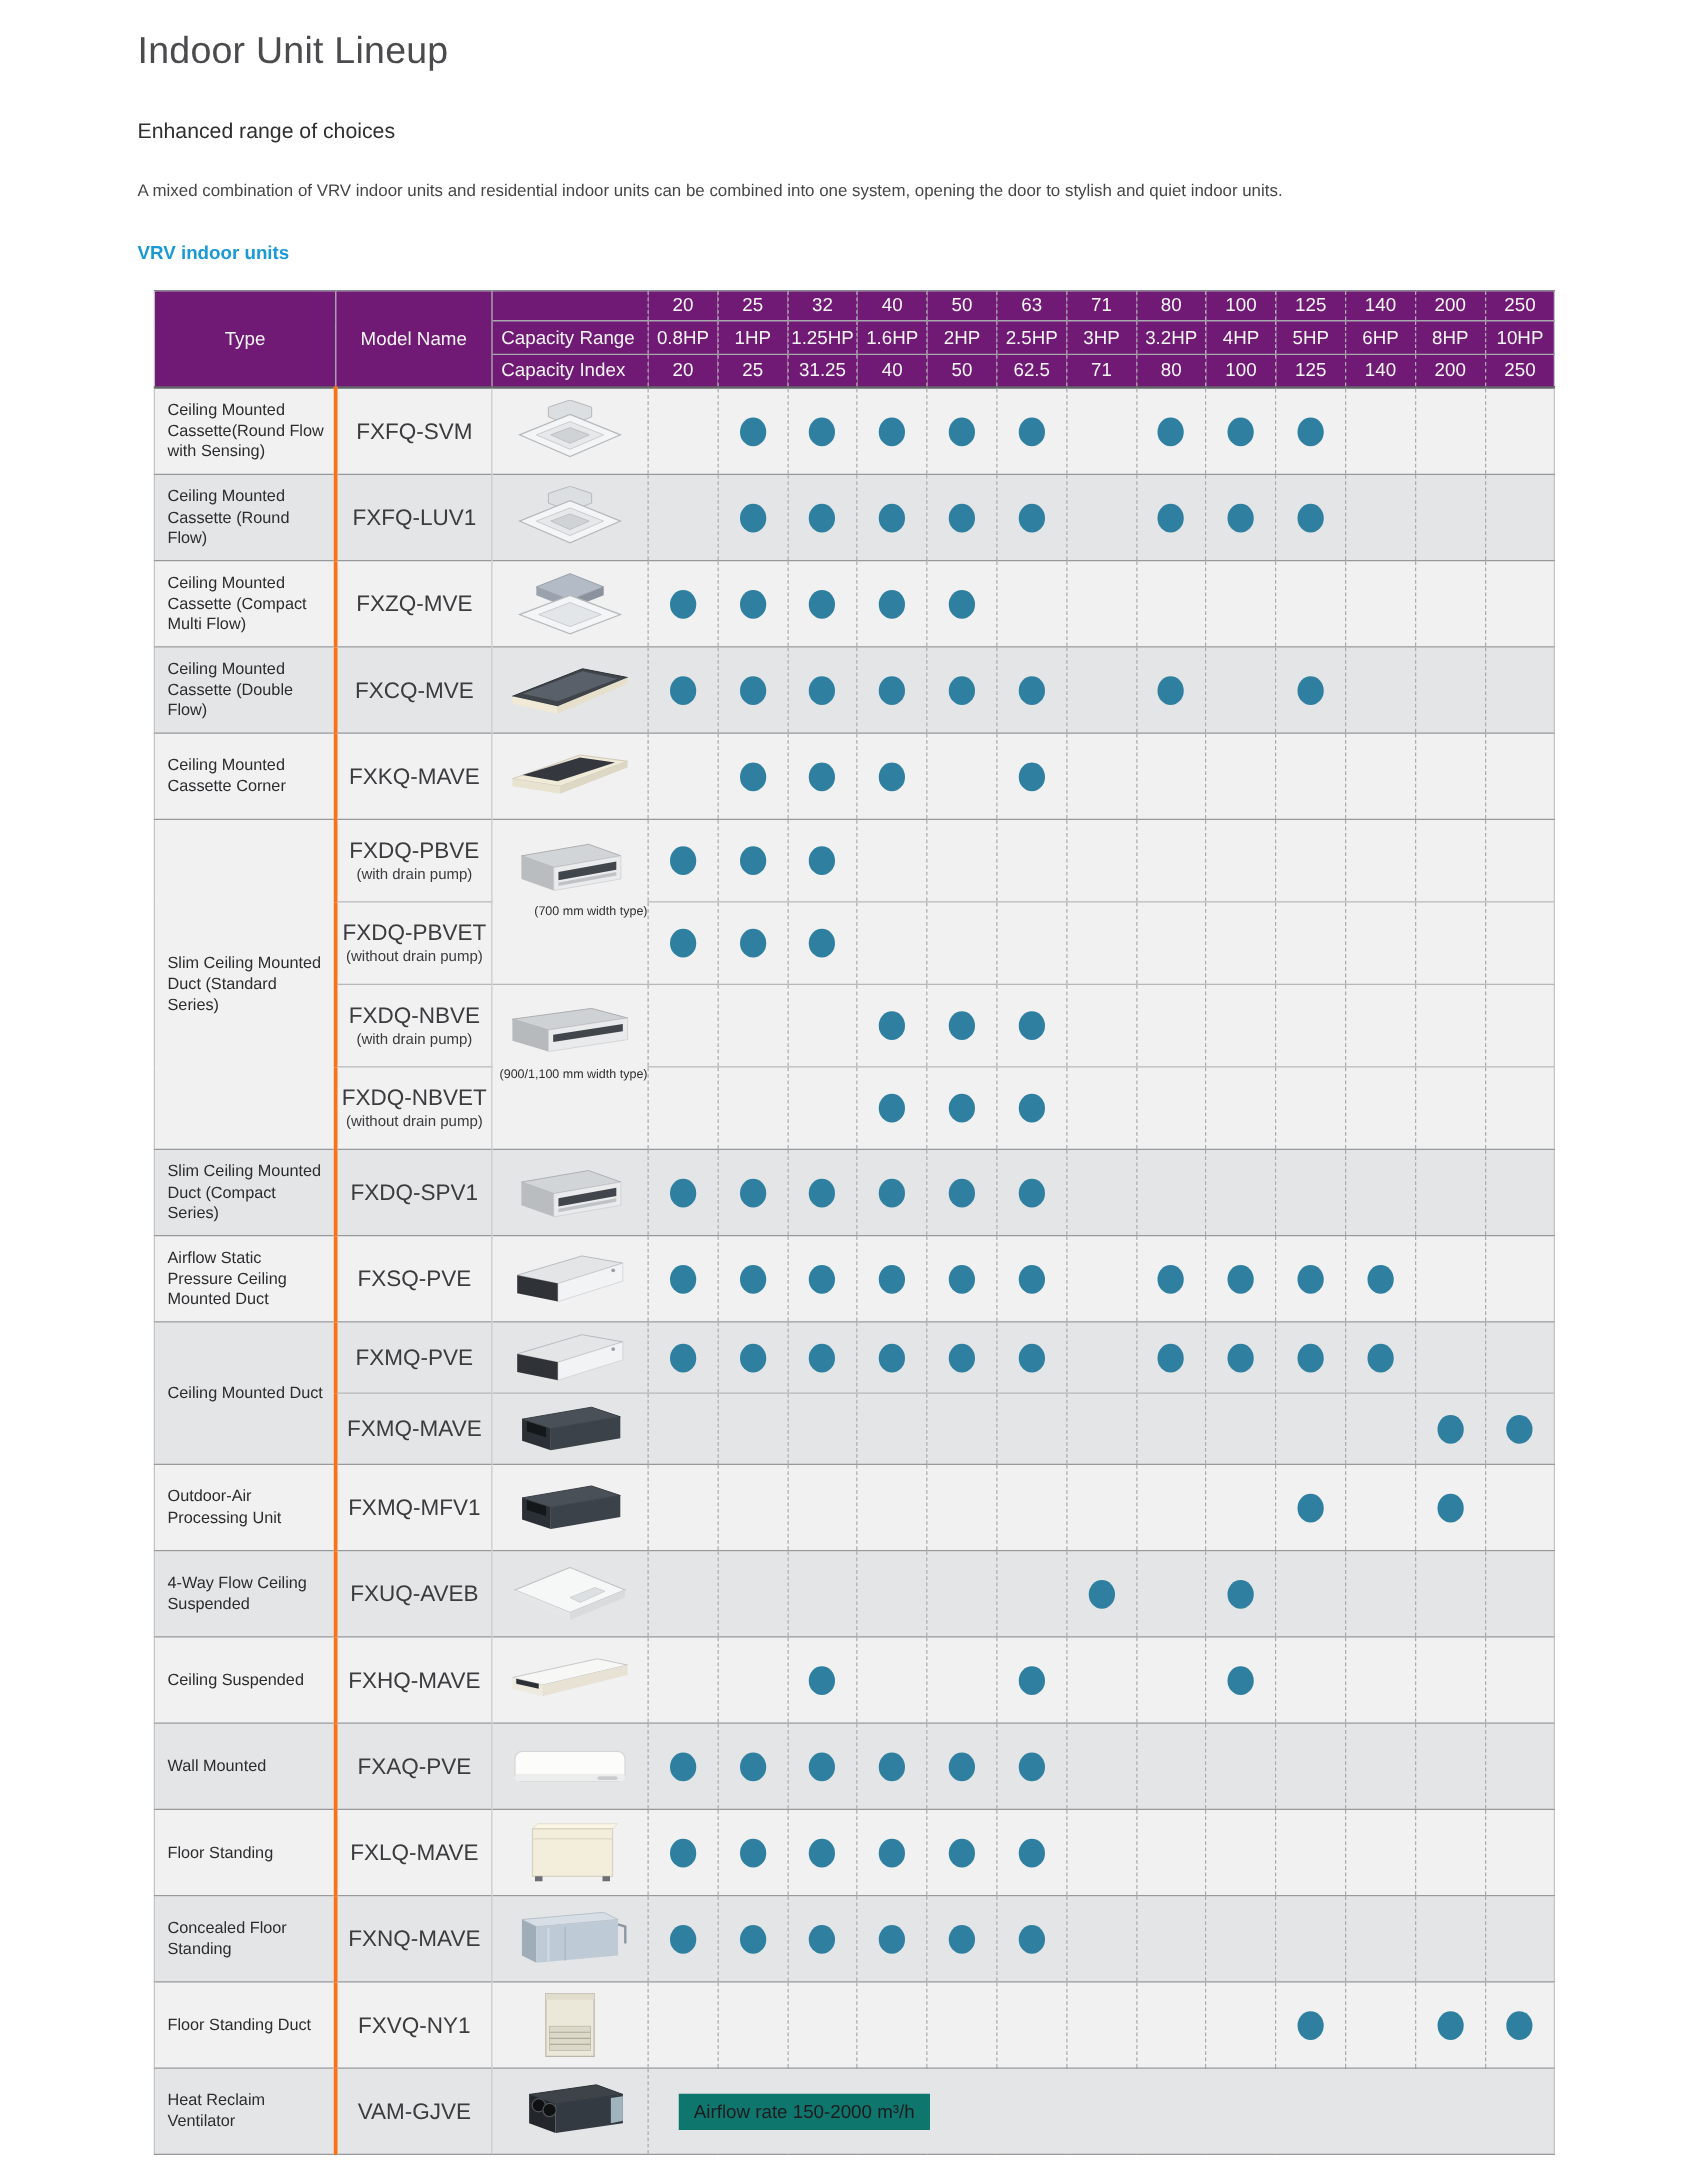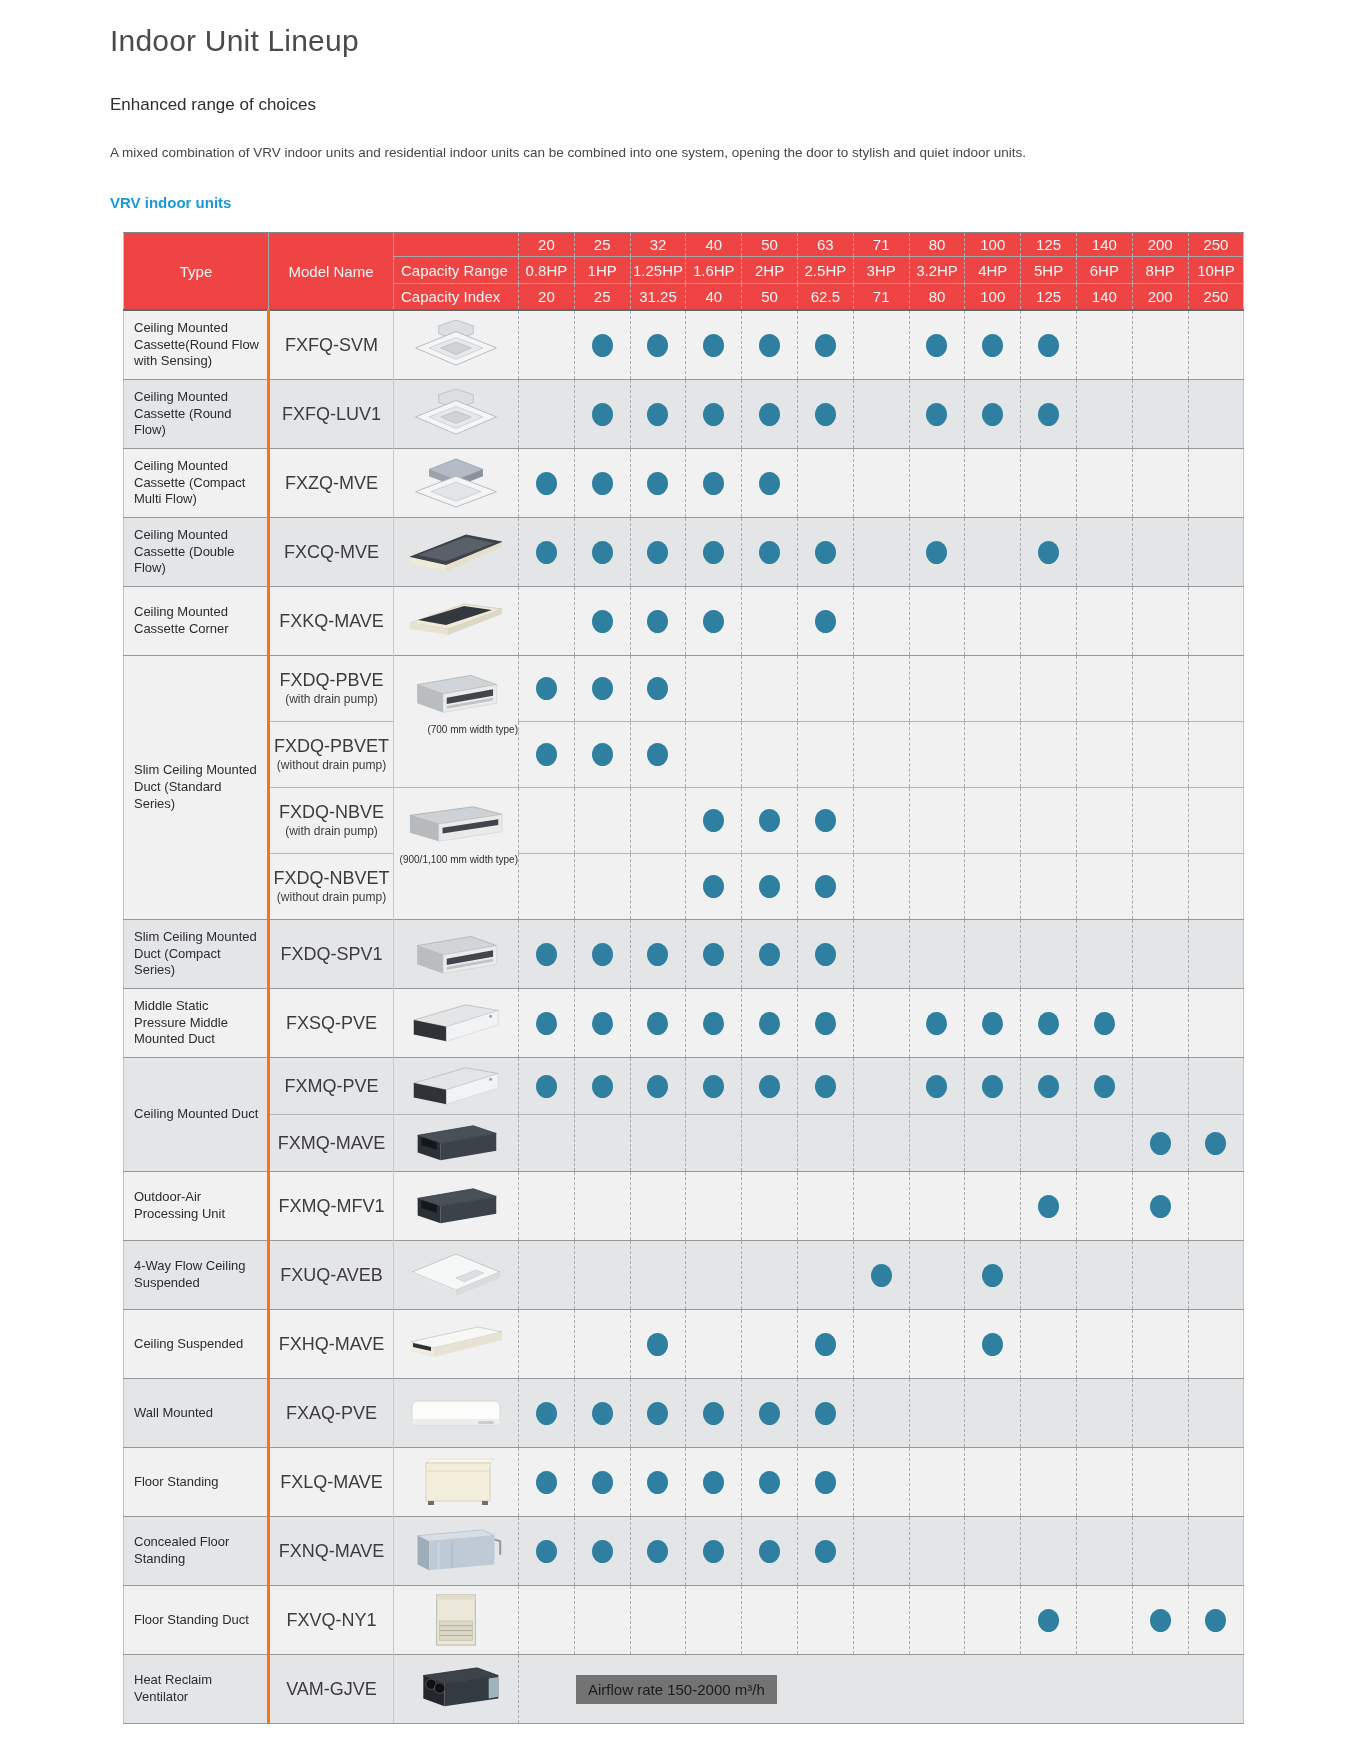--- a/index.html
+++ b/index.html
@@ -7,21 +7,21 @@
   .page{width:1366px;min-height:1746px;box-sizing:border-box;padding:14px 0 60px 110px;background:#fff;}
   h1.title{font-size:30px;font-weight:400;color:#4b4b4e;margin:10px 0 0;letter-spacing:.2px;}
   h2.sub{font-size:17px;font-weight:400;color:#2e2e2e;margin:37px 0 0;}
   p.intro{font-size:13.5px;color:#464646;margin:30px 0 0;max-width:1060px;}
   .vrv{font-size:15px;font-weight:700;color:#199ad6;margin:34px 0 0;}
   table.lineup{border-collapse:collapse;margin:21px 0 0 13px;table-layout:fixed;width:1121px;
                border-left:1px solid #c2c4c6;border-right:1px solid #c2c4c6;}
   col.c-type{width:145px;} col.c-model{width:125px;} col.c-img{width:125px;}
   col.c-cap{width:55.8px;}
 
-  thead th{background:#ef4444;color:#f5f5f5;font-weight:400;padding:0;}
+  thead th{background:#701a75;color:#f5f5f5;font-weight:400;padding:0;}
   thead tr.h-top th{height:23px;font-size:15px;}
   thead tr.h-range th{height:26px;font-size:15px;}
   thead tr.h-index th{height:25px;font-size:15px;}
   thead th.cap{border-left:1px dashed #aaacae;}
   thead th.lbl{text-align:left;padding-left:7px;font-size:14px;border-left:1px solid #a2a4a6;font-weight:400;}
   thead th.fix{font-size:14px;border-left:1px solid #a2a4a6;border-bottom:2px solid #64666a;}
   thead th.fix:first-child{border-left:none;}
   thead tr.h-range th,thead tr.h-index th{border-top:1px solid #a6a8aa;}
   thead tr.h-index th{border-bottom:2px solid #64666a;}
   thead th{border-top:1px solid #85878a;}
@@ -31,21 +31,21 @@
   tr.light>td{background:#f1f1f2;}
   tr.dark>td{background:#e4e5e6;}
   td.type{font-size:13px;color:#2c2c2e;padding:6px 8px 6px 10px;line-height:1.3;vertical-align:middle;}
   td.model{text-align:center;font-size:18px;color:#3c3c3f;border-left:3px solid #f97316;line-height:1.15;}
   .model-note{display:block;font-size:12px;color:#3c3c3f;margin-top:3px;}
   td.img{border-left:1px solid #c6c8ca;text-align:center;vertical-align:middle;}
   td.img.span2{vertical-align:top;padding-top:12px;}
   .img-note{display:block;text-align:right;font-size:10px;color:#2e2e30;padding-left:2px;margin-top:6px;white-space:nowrap;}
   td.cap{border-left:1px dashed #a9abad;text-align:center;}
   td.airflow{border-left:1px dashed #a9abad;text-align:left;}
-  .airflow-box{display:inline-block;background:#737373;padding:6px 12px;font-size:15px;color:#1c1c1e;margin-left:57px;}
+  .airflow-box{display:inline-block;background:#0f766e;padding:6px 12px;font-size:15px;color:#1c1c1e;margin-left:24px;}
   .dot{display:inline-block;width:21px;height:23px;border-radius:50%;background:#2f80a0;vertical-align:middle;}
   tr.group-start>td{border-top:1px solid #97989a;}
   tr.sub>td{border-top:1px solid #b5b7b9;}
   tbody tr.last-row>td{border-bottom:1px solid #97989a;}
   svg.pi{display:block;margin:0 auto;}
   td.img.span2 svg.pi{margin:0 auto;}
 </style>
 </head>
 <body>
 
@@ -369,21 +369,21 @@
           <td class="cap"><span class="dot"></span></td>
           <td class="cap"></td>
           <td class="cap"></td>
           <td class="cap"></td>
           <td class="cap"></td>
           <td class="cap"></td>
           <td class="cap"></td>
           <td class="cap"></td>
         </tr>
         <tr class="light group-start">
-          <td class="type" rowspan="1">Middle Static Pressure Middle Mounted Duct</td>
+          <td class="type" rowspan="1">Airflow Static Pressure Ceiling Mounted Duct</td>
           <td class="model">
             <div>FXSQ-PVE</div>
           </td>
           <td class="img" rowspan="1">
             <svg class="pi" width="100" height="48" viewBox="0 0 100 50">
               <polygon points="6,22 60,6 94,12 40,29" fill="#e3e5e7" stroke="#b6b9bb" stroke-width="0.8"></polygon>
               <polygon points="6,22 40,29 40,44 6,37" fill="#2f3338"></polygon>
               <polygon points="40,29 94,12 94,27 40,44" fill="#f2f3f4" stroke="#c6c8ca" stroke-width="0.5"></polygon>
               <circle cx="86" cy="18" r="1.6" fill="#9aa0a5"></circle>
             </svg>

